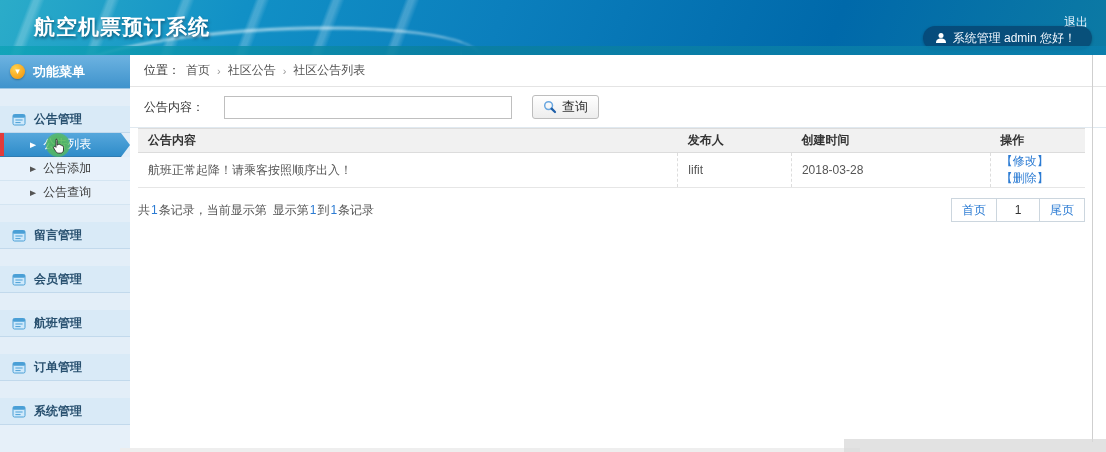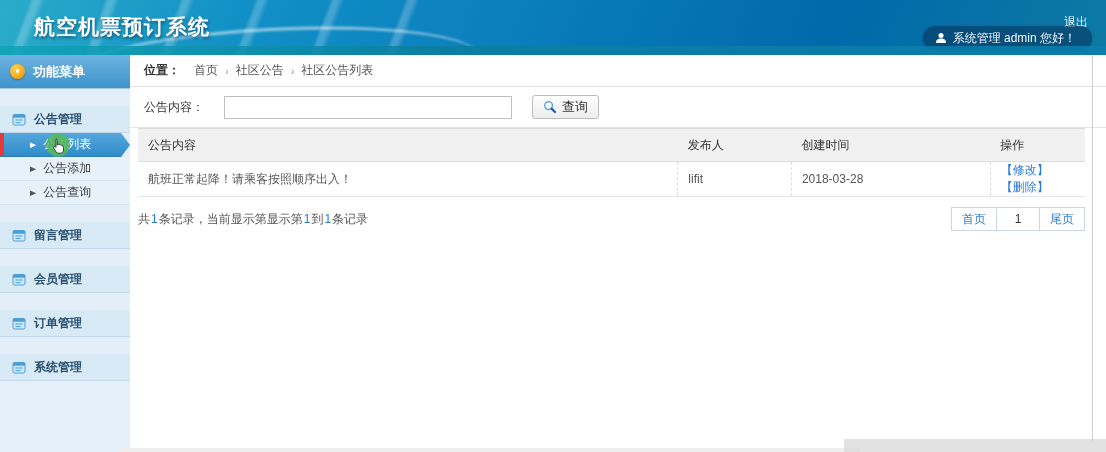--- a/index.html
+++ b/index.html
@@ -59,37 +59,37 @@
     background:radial-gradient(circle,#49b04c 0%,#58bb59 55%,rgba(88,187,89,.25) 100%);
     opacity:.85; }
   .cursor svg { position:absolute; left:6px; top:5px; }
 
   
   .content { position:absolute; left:130px; top:55px; width:976px; height:397px; background:#fff; }
   .edge-line { position:absolute; right:13px; top:55px; bottom:10px; width:1px; background:#cfcfcf; }
 
   .breadcrumb { height:32px; display:flex; align-items:center; padding-left:14px;
     border-bottom:1px solid #e4e4e4; font-size:12px; color:#555; }
-  .breadcrumb .bc-label { font-weight:bold; color:#333; margin-right:14px; }
+  .breadcrumb .bc-label { font-weight:normal; color:#333; margin-right:6px; }
   .breadcrumb a { color:#555; text-decoration:none; cursor:pointer; }
   .breadcrumb .sep { color:#999; margin:0 7px; font-size:11px; }
 
   .searchbar { height:41px; display:flex; align-items:center; padding-left:14px;
     border-bottom:1px solid #e0e9f0; }
   .searchbar label { font-size:12px; color:#333; margin-right:20px; }
   .searchbar input { width:288px; height:23px; border:1px solid #bfbfbf; background:#fff;
     font-size:12px; padding:0 5px; outline:none; }
   .search-btn { margin-left:20px; height:24px; padding:0 10px; display:flex; align-items:center;
     background:linear-gradient(to bottom,#ffffff,#ededed); border:1px solid #bdbdbd; border-radius:3px;
     font-size:13px; color:#333; cursor:pointer; }
   .search-btn svg { margin-right:5px; }
 
   table.grid { width:calc(100% - 29px); margin-left:8px; border-collapse:collapse; table-layout:fixed; }
   table.grid thead th { background:#f1f1f1; border-top:1px solid #dcdcdc; border-bottom:1px solid #dcdcdc;
-    font-size:12px; color:#333; text-align:left; font-weight:normal; height:33px; padding:0 10px; }
+    font-size:12px; color:#333; text-align:left; font-weight:bold; height:24px; padding:0 10px; }
   table.grid tbody td { height:29px; border-bottom:1px solid #e6e6e6; font-size:12px; color:#555;
     padding:0 10px; }
   table.grid tbody td + td { border-left:1px dashed #ddd; }
   .link { color:#2b7bd3; cursor:pointer; }
   .actions .link { margin-right:14px; }
 
   .list-footer { margin:10px 8px 0 8px; display:flex; align-items:flex-start; }
   .summary { font-size:12px; color:#555; padding-top:4px; }
   .summary .num { color:#2b7bd3; padding:0 1px; }
   .pager { margin-left:auto; margin-right:13px; display:flex; }
@@ -160,20 +160,29 @@
       <span>留言管理</span>
     </div>
     <div class="side-item">
       <svg width="14" height="14" viewBox="0 0 14 14">
           <rect x="1" y="2.5" width="12" height="10.5" rx="1.5" fill="#cfe9fb" stroke="#4a9fd6"></rect>
           <rect x="1" y="2.5" width="12" height="3.2" rx="1.2" fill="#4a9fd6"></rect>
           <line x1="3.4" y1="8" x2="10.6" y2="8" stroke="#4a9fd6" stroke-width="1"></line>
           <line x1="3.4" y1="10.6" x2="8.6" y2="10.6" stroke="#4a9fd6" stroke-width="1"></line>
         </svg>
       <span>会员管理</span>
+    </div>
+    <div class="side-item">
+      <svg width="14" height="14" viewBox="0 0 14 14">
+          <rect x="1" y="2.5" width="12" height="10.5" rx="1.5" fill="#cfe9fb" stroke="#4a9fd6"></rect>
+          <rect x="1" y="2.5" width="12" height="3.2" rx="1.2" fill="#4a9fd6"></rect>
+          <line x1="3.4" y1="8" x2="10.6" y2="8" stroke="#4a9fd6" stroke-width="1"></line>
+          <line x1="3.4" y1="10.6" x2="8.6" y2="10.6" stroke="#4a9fd6" stroke-width="1"></line>
+        </svg>
+      <span>航班管理</span>
     </div>
     <div class="side-item">
       <svg width="14" height="14" viewBox="0 0 14 14">
           <rect x="1" y="2.5" width="12" height="10.5" rx="1.5" fill="#cfe9fb" stroke="#4a9fd6"></rect>
           <rect x="1" y="2.5" width="12" height="3.2" rx="1.2" fill="#4a9fd6"></rect>
           <line x1="3.4" y1="8" x2="10.6" y2="8" stroke="#4a9fd6" stroke-width="1"></line>
           <line x1="3.4" y1="10.6" x2="8.6" y2="10.6" stroke="#4a9fd6" stroke-width="1"></line>
         </svg>
       <span>订单管理</span>
     </div>
@@ -241,21 +250,21 @@
           <td>2018-03-28</td>
           <td class="actions">
             <span class="link">【修改】</span><span class="link">【删除】</span>
           </td>
         </tr>
       </tbody>
     </table>
 
     <div class="list-footer">
       <div class="summary">
-        <span>共</span><span class="num">1</span><span style="">条记录，当前显示第</span><span>显示第</span><span class="num">1</span><span>到</span><span class="num">1</span><span>条记录</span>
+        <span>共</span><span class="num">1</span><span style="margin-right:6px;">条记录，当前显示第</span><span>显示第</span><span class="num">1</span><span>到</span><span class="num">1</span><span>条记录</span>
       </div>
       <div class="pager">
         <div class="pg">首页</div>
         <div class="pg current">1</div>
         <div class="pg">尾页</div>
       </div>
     </div>
 
   </div>
 

